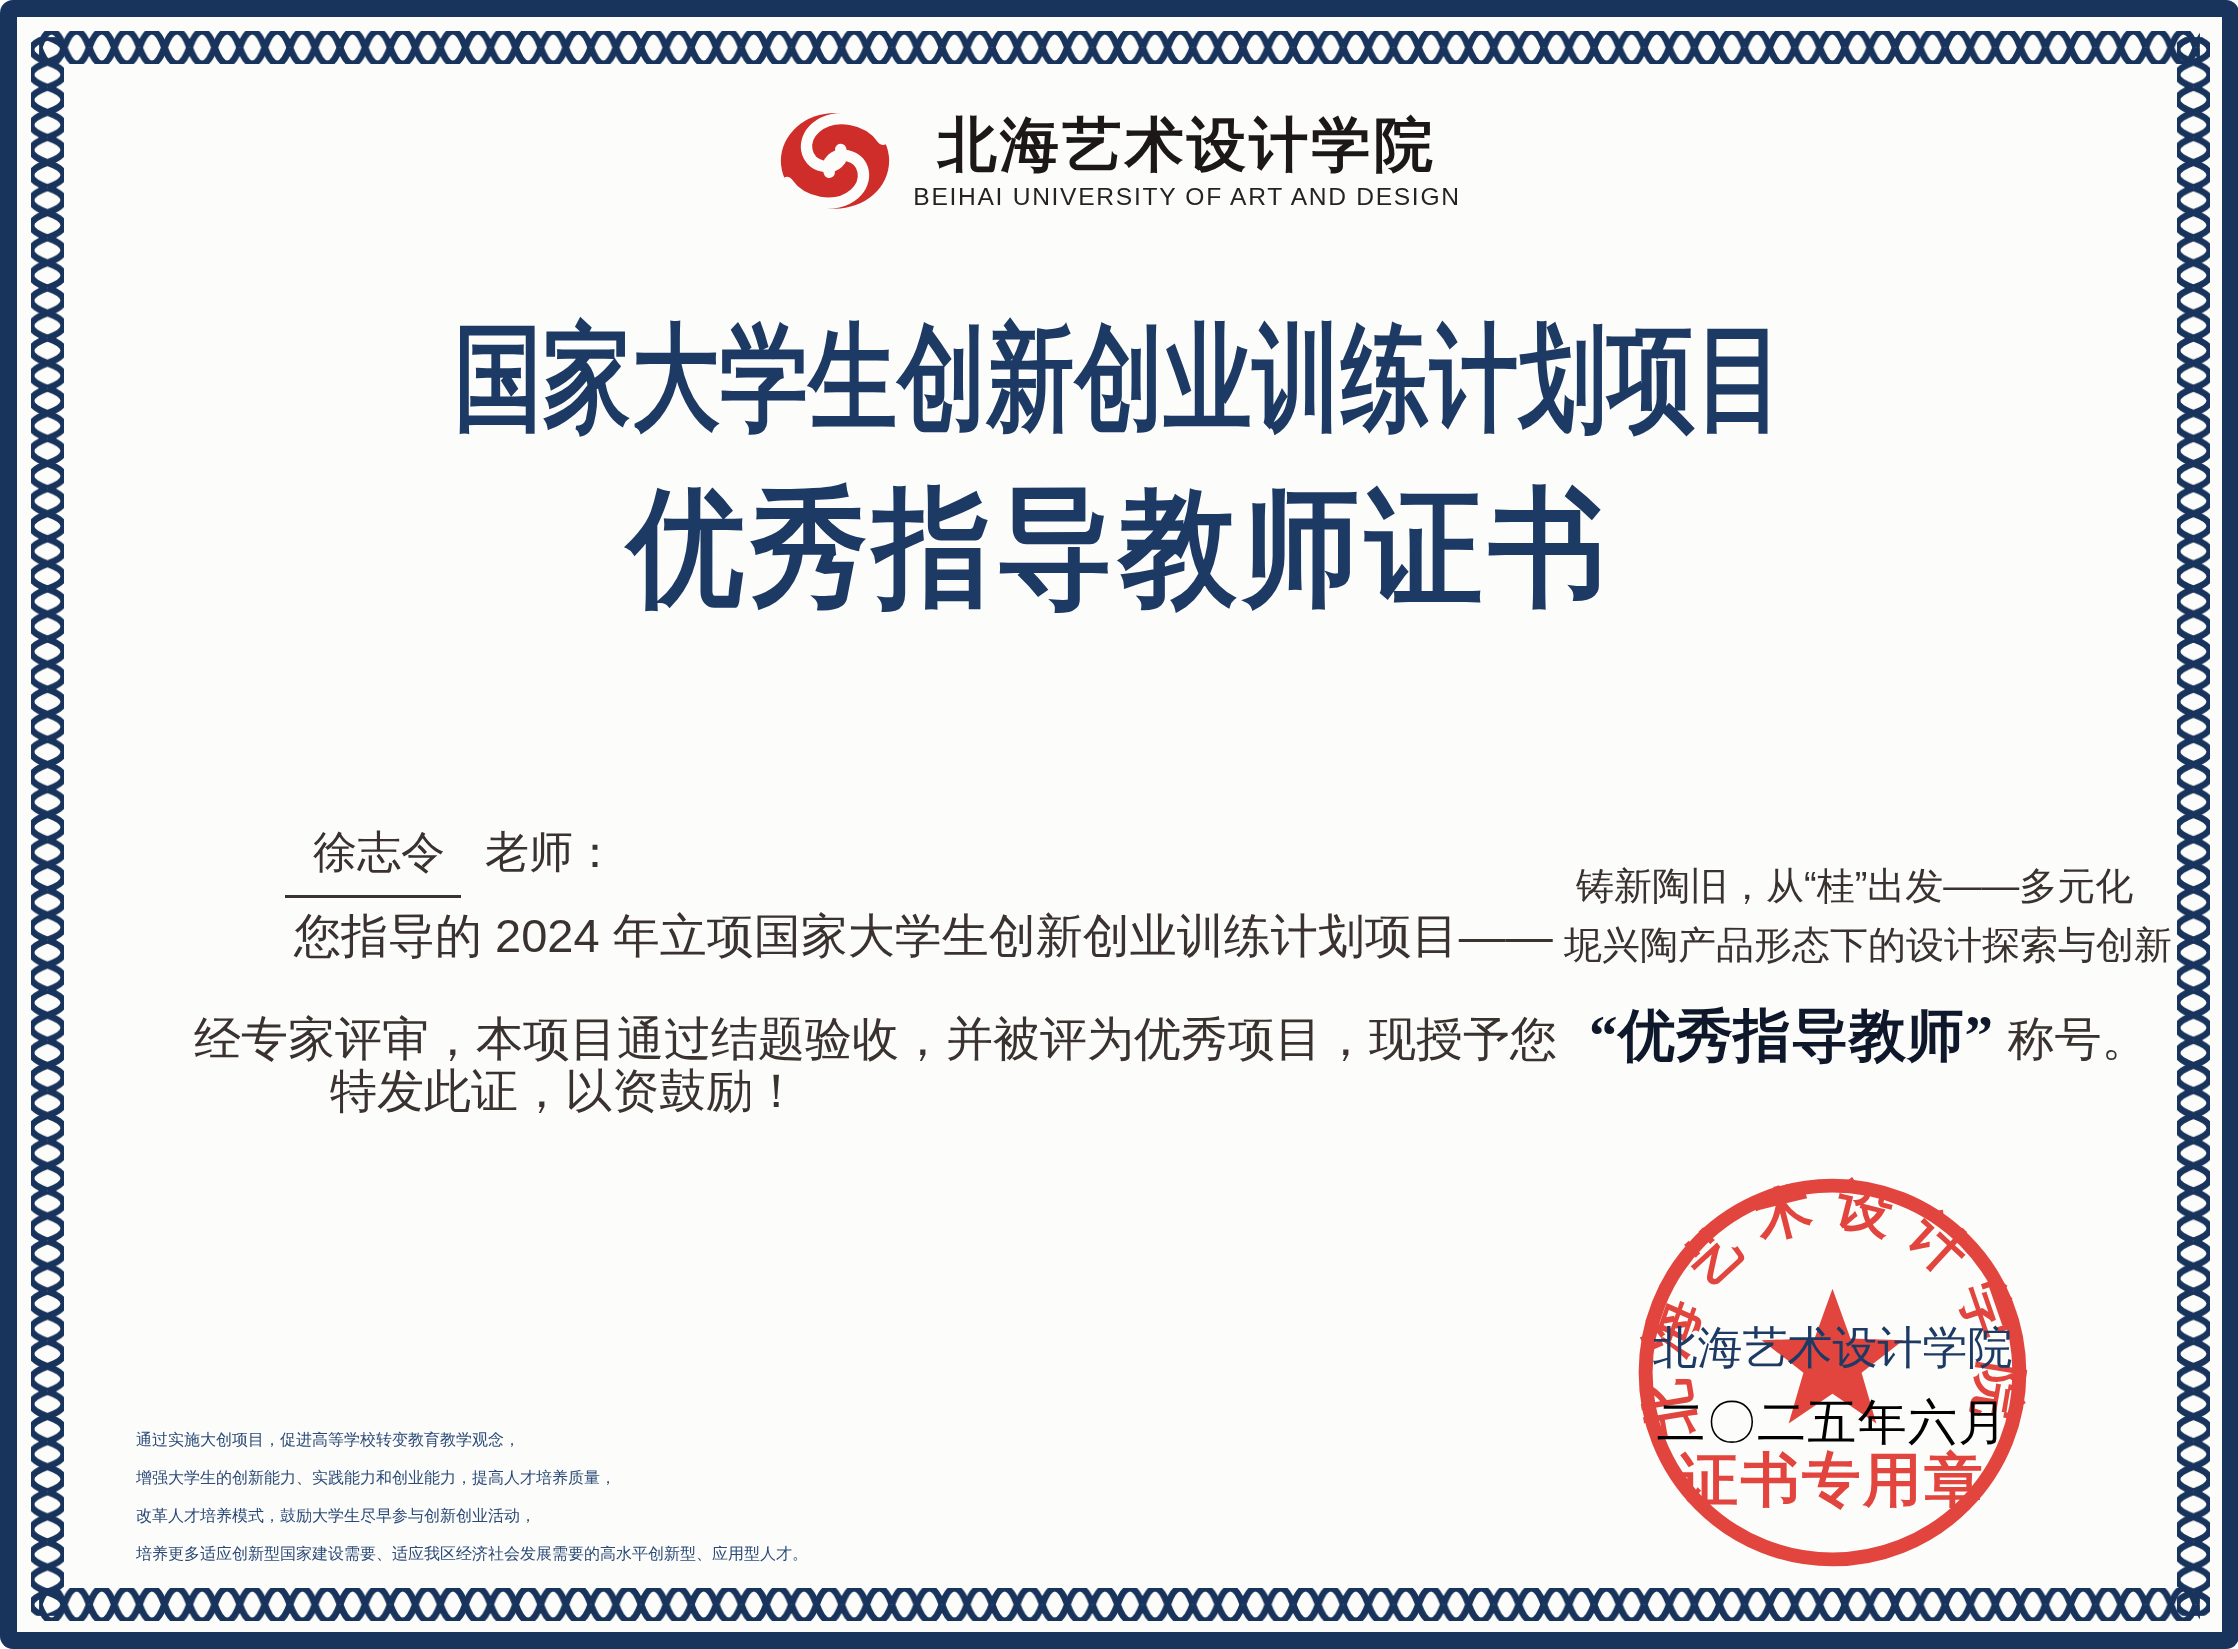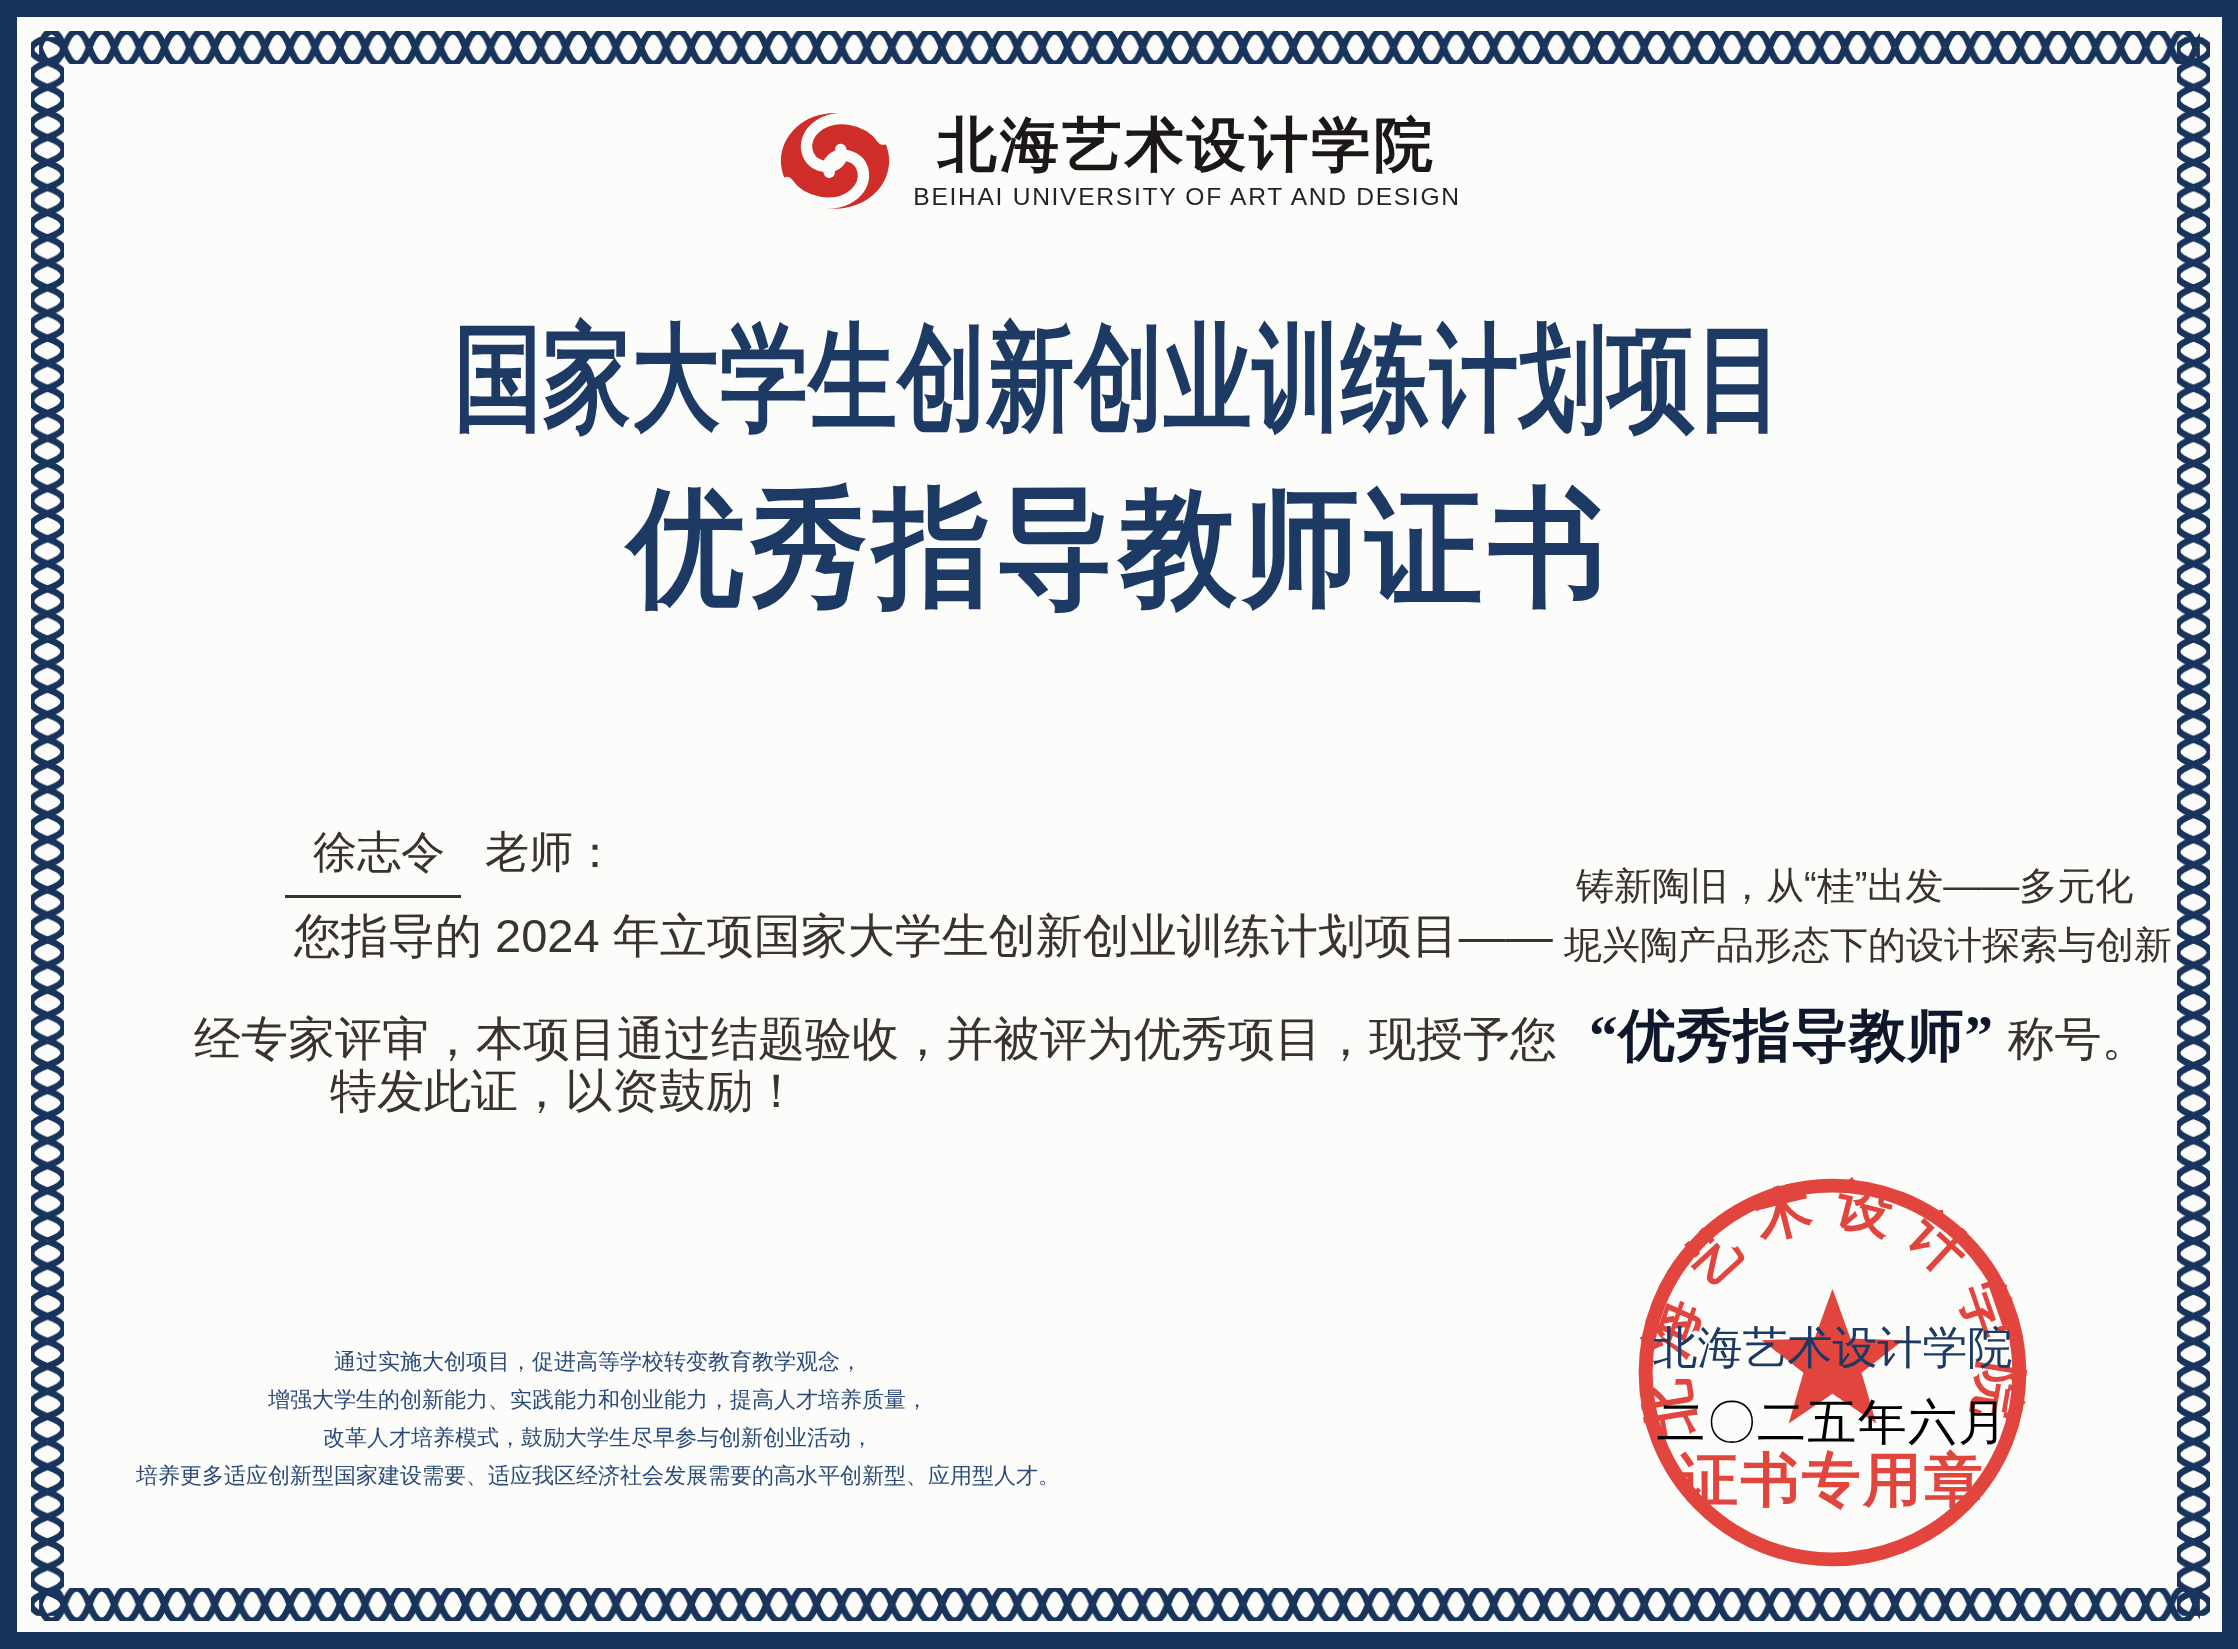--- a/index.html
+++ b/index.html
@@ -1,17 +1,17 @@
 <!DOCTYPE html>
 <html style="font-size:10.6px"><head>
 <meta charset="utf-8">
 <style>
   html,body{margin:0;padding:0;}
   body{font-family:"Liberation Sans",sans-serif;}
-  .canvas{position:relative;width:2239px;height:1649px;background:#fcfcfa;overflow:hidden;}
+  .canvas{position:relative;width:2239px;height:1649px;background:#fcfcfa;overflow:hidden;border-radius:13px;}
 
   
   .outer-frame{position:absolute;inset:0;border:17.3px solid #19345c;pointer-events:none;}
   .braid{position:absolute;}
   .braid-top{left:31px;top:31px;}
   .braid-bottom{left:31px;top:1588px;}
   .braid-left{left:31px;top:31px;}
   .braid-right{left:2177px;top:31px;}
 
   
@@ -40,21 +40,21 @@
   .line3{left:290px;top:1060px;margin-left:40px;}
 
   
   .seal{position:absolute;left:1623px;top:1163px;z-index:1;}
   .seal-arc-text{font-family:"Liberation Serif",serif;font-weight:bold;font-size:84px;letter-spacing:26px;fill:#e2453e;}
   .seal-bottom-text{font-family:"Liberation Serif",serif;font-weight:bold;font-size:88px;letter-spacing:4px;fill:#e2453e;}
   .sig-inst{position:absolute;left:1623px;top:1318px;width:419px;text-align:center;font-family:"Liberation Serif",serif;font-size:45px;color:#1d3a64;z-index:2;white-space:nowrap;}
   .sig-date{position:absolute;left:1623px;top:1390px;width:419px;text-align:center;font-family:"Liberation Serif",serif;font-size:49px;letter-spacing:1.3px;color:#000000;z-index:2;white-space:nowrap;}
 
   
-  .footer{position:absolute;left:136px;top:1343px;font-family:"Liberation Serif",serif;font-size:22px;line-height:38px;color:#2b4a78;white-space:nowrap;text-align:center;}
+  .footer{position:absolute;left:136px;top:1421px;font-family:"Liberation Serif",serif;font-size:16px;line-height:38px;color:#2b4a78;white-space:nowrap;}
 </style>
 </head>
 <body>
 
 <div class="canvas">
 
   <div class="outer-frame"></div>
 
   <svg class="braid braid-top" width="2177" height="33" viewBox="0 0 3274 50">
     <defs>

